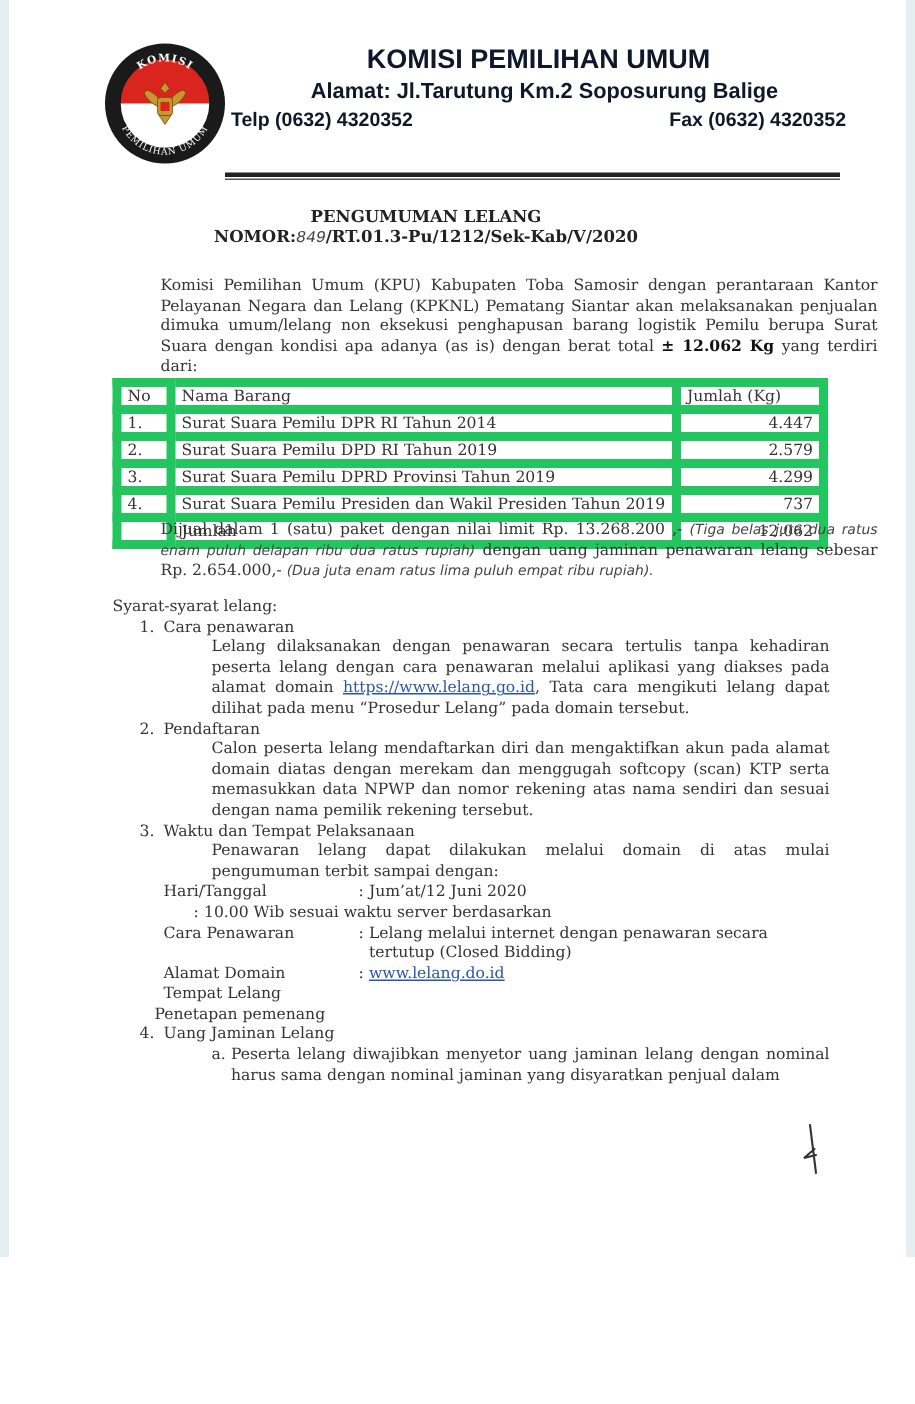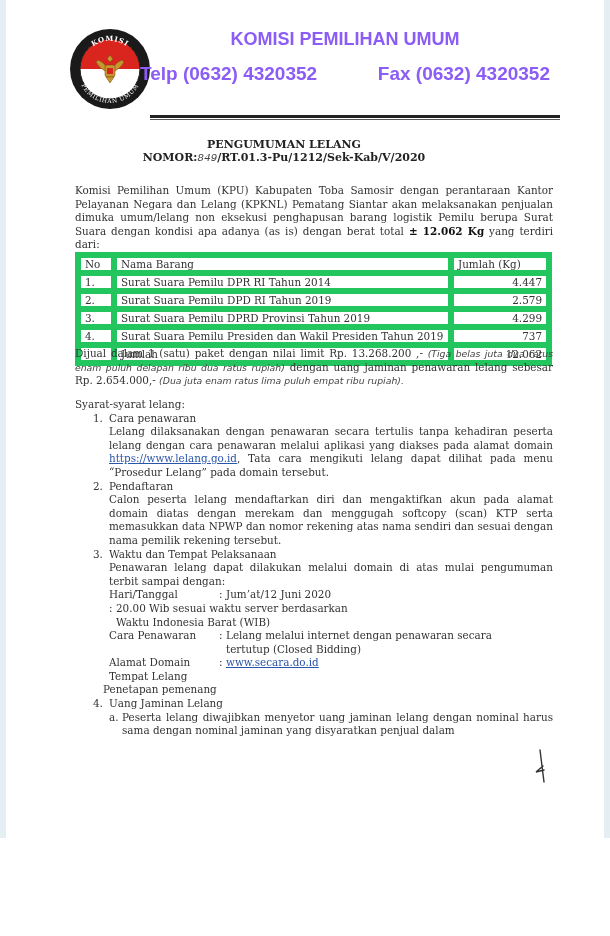--- a/index.html
+++ b/index.html
@@ -4,55 +4,55 @@
 <style>
   html, body { margin: 0; padding: 0; background: #ffffff; }
   body { width: 610px; height: 936px; position: relative; overflow: hidden;
          font-family: "DejaVu Serif", serif; color: #2a2a2a; }
   .scan { position: absolute; left: 0; top: 0; width: 610px; height: 838px; background: #fff; }
   .edge-l { position: absolute; left: 0; top: 0; width: 6px; height: 838px; background: #e4eef3; }
   .edge-r { position: absolute; right: 0; top: 0; width: 6px; height: 838px; background: #e4eef3; }
 
   
   .logo { position: absolute; left: 68px; top: 27px; width: 84px; height: 84px; }
-  .kop { position: absolute; left: 140px; top: 28px; width: 410px; font-family: "Liberation Sans", sans-serif; font-weight: bold; color: #8b5cf6; }
+  .kop { position: absolute; left: 154px; top: 28px; width: 410px; font-family: "Liberation Sans", sans-serif; font-weight: bold; color: #0f172a; }
   .kop .l1, .kop .l2 { text-align: center; font-size: 18px; line-height: 22px; }
   .kop .l3 { text-align: center; font-size: 14.5px; line-height: 18px; margin-top: 2px; padding-left: 8px; }
-  .kop .l4 { display: flex; justify-content: space-between; font-size: 19px; line-height: 16px; margin-top: 16px; padding-right: 0; }
+  .kop .l4 { display: flex; justify-content: space-between; font-size: 13px; line-height: 16px; margin-top: 2px; padding-right: 0; }
   .rule1 { position: absolute; left: 150px; top: 115px; width: 410px; height: 3px; background: #222; }
   .rule2 { position: absolute; left: 150px; top: 119px; width: 410px; height: 1px; background: #555; }
 
   
   .title { position: absolute; left: 0; width: 568px; text-align: center; font-weight: bold; font-size: 11px; color: #222; }
   .title.t1 { top: 138px; }
   .title.t2 { top: 151px; }
   .num-hand { font-family: Liberation Mono, monospace; font-weight: normal; font-style: italic; color: #444; }
 
   .body { position: absolute; left: 75px; width: 478px; font-size: 10.4px; line-height: 13.6px; color: #333; }
-  .just { text-align: justify; }
+  .just { text-align: justify; margin-left: 32px; }
   .p1 { top: 184px; }
   .p1 b { color: #111; }
 
   table.items { position: absolute; left: 75px; top: 252px; width: 477px; border-collapse: collapse; font-size: 10.4px; color: #333; }
   table.items td { border: 6px solid #22c55e; padding: 0 4px; height: 12px; line-height: 12px; }
   table.items td.no { width: 22px; }
   table.items td.qty { width: 84px; text-align: right; margin-left: 48px; }
   table.items td.qty-h { text-align: left; }
 
   .p2 { top: 347px; }
   .p2 i { font-family: "DejaVu Sans", sans-serif; font-size: 9.3px; color: #444; }
 
   .syarat { top: 398px; }
   .item-head { padding-left: 18px; }
   .item-head .n { display: inline-block; width: 16px; }
   .item-body { padding-left: 34px; }
   .link { color: #2a55a8; text-decoration: underline; }
   .kv { display: flex; padding-left: 34px; }
   .kv .k { width: 110px; flex: none; }
-  .kv .v { flex: 1; padding-left: 0; }
+  .kv .v { flex: 1; padding-left: 0; margin-left: 20px; }
   .kv .v .colon { display: inline-block; width: 7px; }
   .kv .v .cont { padding-left: 7px; }
   .sub { display: flex; padding-left: 34px; }
   .sub .n { width: 13px; flex: none; }
   .sub .t { flex: 1; }
   .sig { position: absolute; left: 531px; top: 748px; width: 22px; height: 36px; }
 </style>
 </head>
 <body>
 
@@ -80,20 +80,21 @@
   <text font-size="7" font-weight="bold" fill="#fff" font-family="DejaVu Serif, serif" letter-spacing="0.8">
     <textPath href="#arcTop" startOffset="50%" text-anchor="middle">KOMISI</textPath>
   </text>
   <text font-size="6" fill="#fff" font-family="DejaVu Serif, serif" letter-spacing="0.6">
     <textPath href="#arcBot" startOffset="50%" text-anchor="middle">PEMILIHAN UMUM</textPath>
   </text>
 </svg>
 
 <div class="kop">
   <div class="l1">KOMISI PEMILIHAN UMUM</div>
+  <div class="l3">Alamat: Jl.Tarutung Km.2 Soposurung Balige</div>
   <div class="l4">
     <span>Telp (0632) 4320352</span>
     <span>Fax (0632) 4320352</span>
   </div>
 </div>
 <div class="rule1"></div>
 <div class="rule2"></div>
 
 <div class="title t1">PENGUMUMAN LELANG</div>
 <div class="title t2">
@@ -155,29 +156,29 @@
   <div class="item-body just">Calon peserta lelang mendaftarkan diri dan mengaktifkan akun pada alamat domain diatas dengan merekam dan menggugah softcopy (scan) KTP serta memasukkan data NPWP dan nomor rekening atas nama sendiri dan sesuai dengan nama pemilik rekening tersebut.</div>
 
   <div class="item-head"><span class="n">3.</span><span>Waktu dan Tempat Pelaksanaan</span></div>
   <div class="item-body just">Penawaran lelang dapat dilakukan melalui domain di atas mulai pengumuman terbit sampai dengan:</div>
 
   <div class="kv">
     <span class="k">Hari/Tanggal</span>
     <span class="v"><span class="colon">:</span><span>Jum’at/12 Juni 2020</span></span>
   </div>
   <div class="kv">
-    <span class="v"><span class="colon">:</span><span>20.00 Wib sesuai waktu server berdasarkan</span><div class="cont">Waktu Indonesia Barat (WIB)</div></span>
+    <span class="v"><span class="colon">:</span><span>10.00 Wib sesuai waktu server berdasarkan</span></span>
   </div>
   <div class="kv">
     <span class="k">Cara Penawaran</span>
     <span class="v"><span class="colon">:</span><span>Lelang melalui internet dengan penawaran secara</span><div class="cont">tertutup (Closed Bidding)</div></span>
   </div>
   <div class="kv">
     <span class="k">Alamat Domain</span>
-    <span class="v"><span class="colon">:</span><span class="link">www.secara.do.id</span></span>
+    <span class="v"><span class="colon">:</span><span class="link">www.lelang.do.id</span></span>
   </div>
   <div class="kv">
     <span class="k">Tempat Lelang</span>
   </div>
   <div class="kv" style="padding-left:28px">
     <span class="k" style="width:116px">Penetapan pemenang</span>
   </div>
 
   <div class="item-head"><span class="n">4.</span><span>Uang Jaminan Lelang</span></div>
   <div class="sub just">

